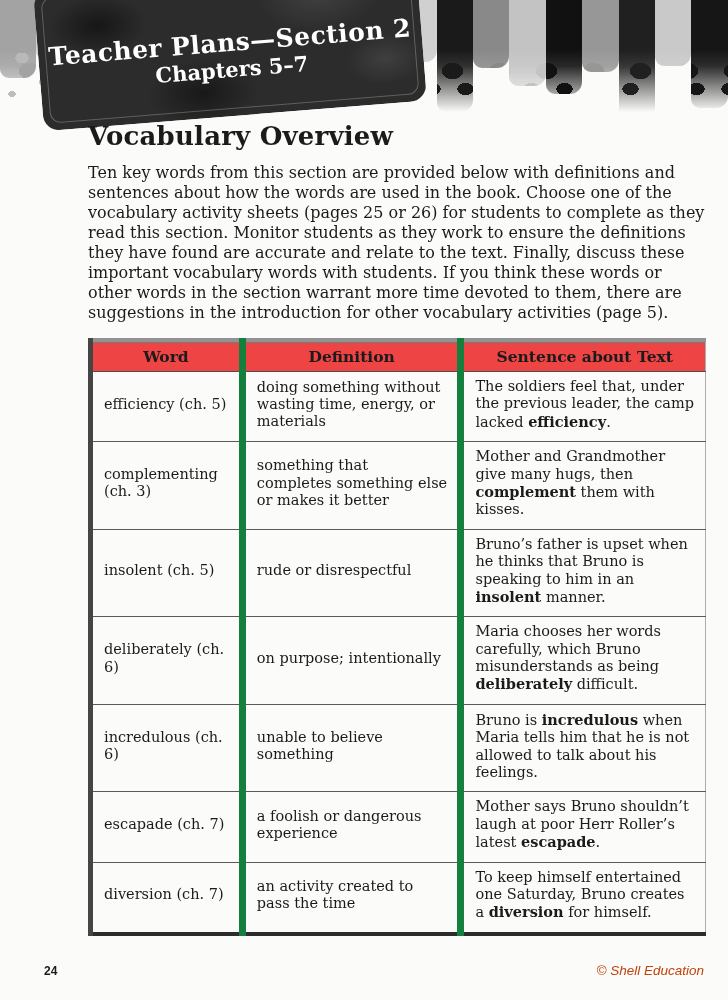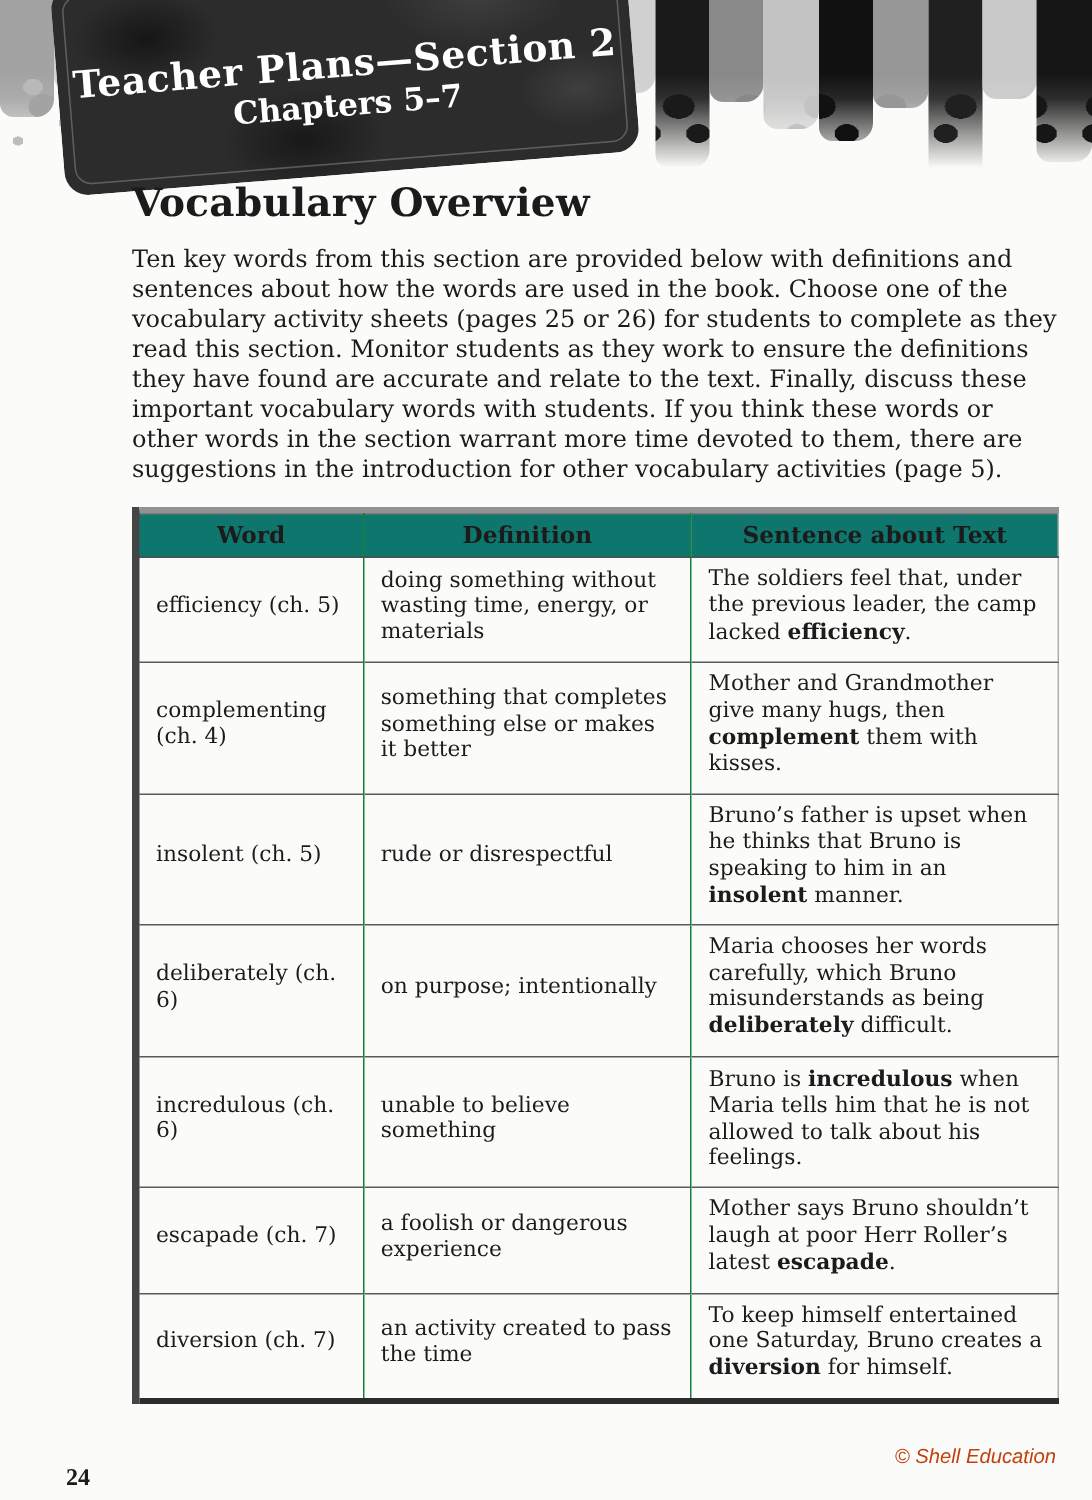--- a/index.html
+++ b/index.html
@@ -88,43 +88,43 @@
   .intro { margin-top:12px; font-size:16px; line-height:1.25; text-align:left; }
 
   table.vocab {
     margin-top:15px; width:100%; border-collapse:collapse;
     border-left:5px solid #454545;
     border-top:4px solid #929292;
     border-bottom:4px solid #2c2c2c;
     border-right:1px solid #adadad;
   }
   table.vocab th {
-    background:#0f766e; font-size:15.5px; font-weight:bold;
+    background:#ef4444; font-size:15.5px; font-weight:bold;
     padding:5px 4px; text-align:center;
     border-bottom:1.5px solid #4e4e4e;
     box-shadow:inset 0 1px 0 #7a7a7a;
   }
-  table.vocab th + th, table.vocab td + td { border-left:1px solid #15803d;margin-left:20px; }
+  table.vocab th + th, table.vocab td + td { border-left:7px solid #15803d;margin-left:20px; }
   table.vocab tr + tr td { border-top:1.5px solid #5a5a5a; }
   table.vocab td {
     font-size:14.5px; line-height:1.2; vertical-align:middle;
     padding:6px 10px 10px 11px; height:54px;
   }
   col.c-word { width:152px; }
   col.c-def  { width:220px; }
   col.c-sent { width:246px; }
   .kw { font-weight:bold; }
 
   
   .footer {
     position:absolute; left:0; right:0; top:958px; height:30px;
   }
   .footer .pagenum {
-    position:absolute; left:44px; top:19px;
-    font-family:Liberation Serif, serif; font-weight:bold; font-size:16px;
+    position:absolute; left:44px; top:6px;
+    font-family:Liberation Sans, sans-serif; font-weight:bold; font-size:12px;
   }
   .footer .credit {
     position:absolute; left:96px; top:5px;
     font-family:"Liberation Sans",sans-serif; font-style:italic; font-size:13.5px; color:#222;
   }
   .footer .publisher {
     position:absolute; right:24px; top:5px;
     font-family:"Liberation Sans",sans-serif; font-style:italic; font-size:13.5px; color:#c2410c;text-align:right;
   }
 </style>
@@ -177,21 +177,21 @@
         <th>Sentence about Text</th>
       </tr>
     </thead>
     <tbody>
       <tr>
         <td>efficiency (ch. 5)</td>
         <td>doing something without wasting time, energy, or materials</td>
         <td><span>The soldiers feel that, under the previous leader, the camp lacked </span><span class="kw">efficiency</span><span>.</span></td>
       </tr>
       <tr>
-        <td>complementing (ch. 4)</td>
+        <td>complementing (ch. 3)</td>
         <td>something that completes something else or makes it better</td>
         <td><span>Mother and Grandmother give many hugs, then </span><span class="kw">complement</span><span> them with kisses.</span></td>
       </tr>
       <tr>
         <td>insolent (ch. 5)</td>
         <td>rude or disrespectful</td>
         <td><span>Bruno’s father is upset when he thinks that Bruno is speaking to him in an </span><span class="kw">insolent</span><span> manner.</span></td>
       </tr>
       <tr>
         <td>deliberately (ch. 6)</td>

